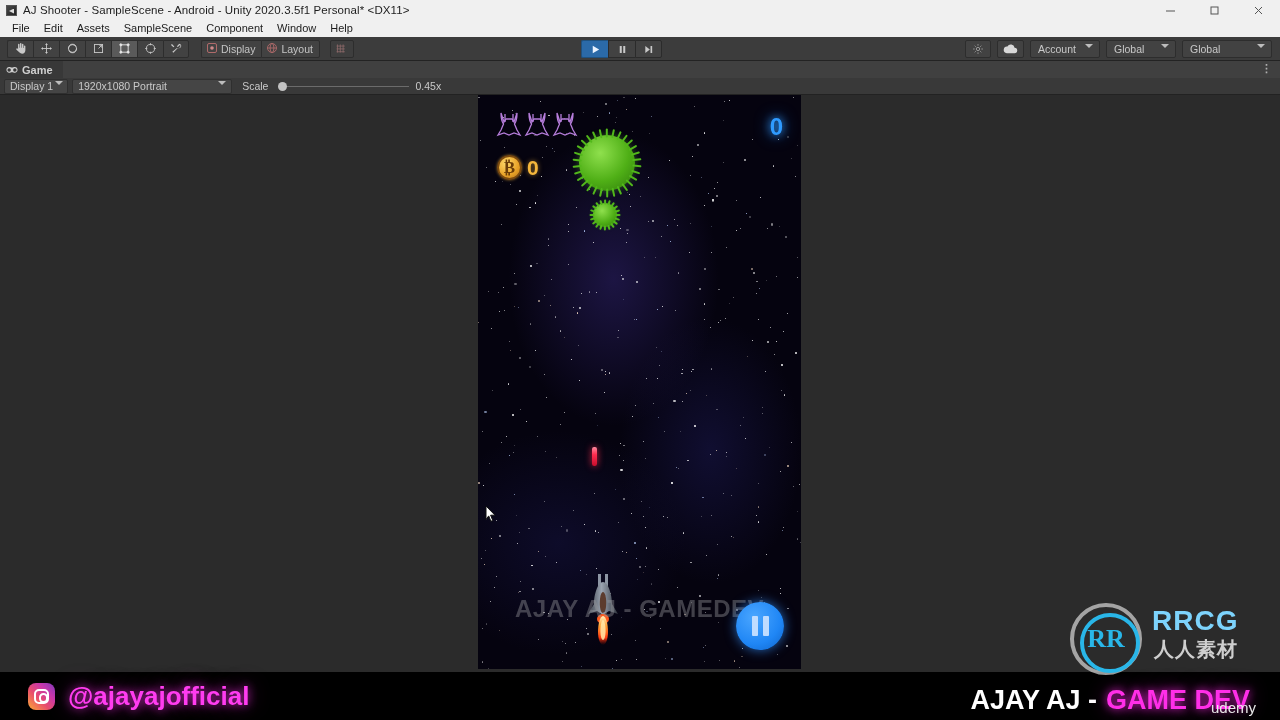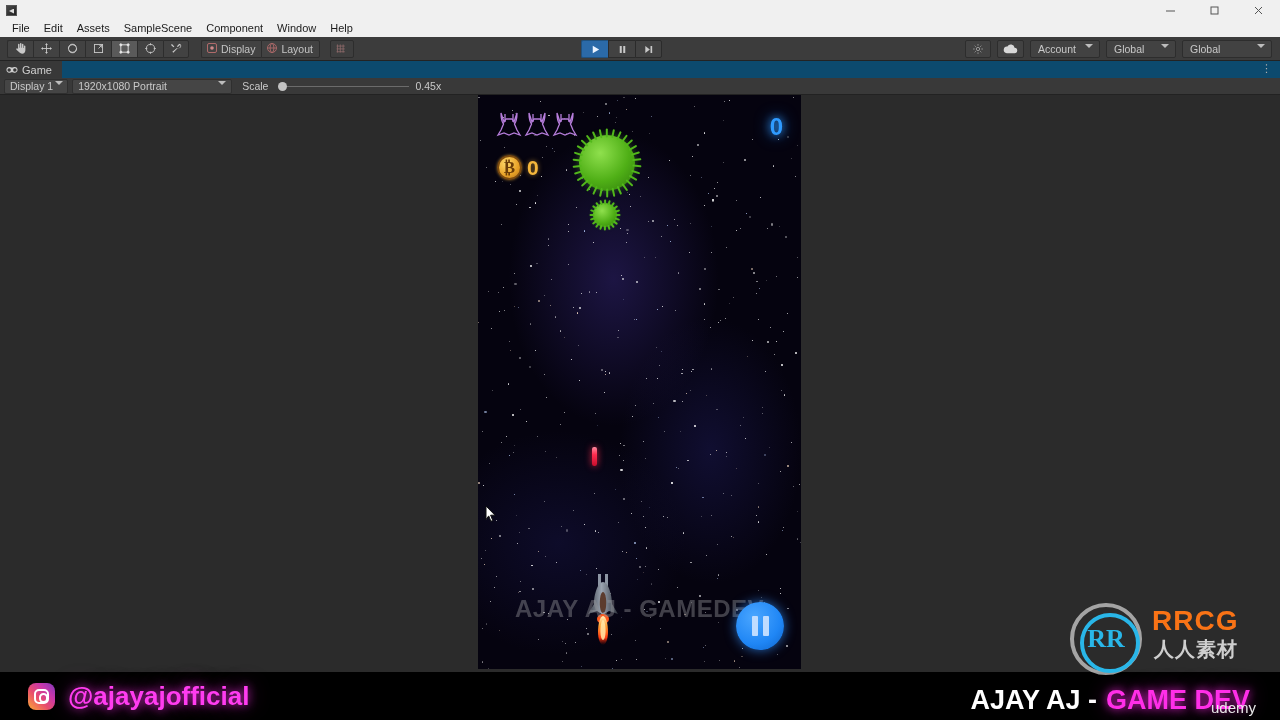--- a/index.html
+++ b/index.html
@@ -86,21 +86,21 @@
     height:18px; background:#424242; border:1px solid #2d2d2d; border-radius:2px;
     display:flex; align-items:center; color:#c8c8c8; font-size:10.5px; padding-left:7px;
     position:relative;
   }
   .drop .cv{ position:absolute; right:6px; top:7px; }
   .tri-d{ width:0;height:0;border-left:4px solid transparent;border-right:4px solid transparent;border-top:4px solid #bdbdbd; }
 
   
   #tabbar{
     position:absolute; left:0; top:61px; width:1280px; height:18px;
-    background:#0c4a6e; border-bottom:1px solid #202020; display:flex; align-items:center;
+    background:#404040; border-bottom:1px solid #202020; display:flex; align-items:center;font-weight:bold;
   }
   #gametab{
     height:17px; display:flex; align-items:center; gap:4px; padding:0 10px 0 6px;
     background:#383838; color:#cfcfcf; font-size:11px;
   }
   #tabkebab{ position:absolute; right:8px; top:1px; color:#b0b0b0; font-size:11px; letter-spacing:0; }
 
   
   #gvtoolbar{
     position:absolute; left:0; top:78px; width:1280px; height:17px;
@@ -246,28 +246,29 @@
     border:4px solid rgba(205,205,205,.75);
   }
   #rrcg .logo-in{
     position:absolute; left:6px; top:6px; width:60px;height:60px;border-radius:50%;
     border:4px solid #29b6e8;
   }
   #rrcg .rr{
     position:absolute; left:50%; top:50%; transform:translate(-50%,-50%);
     color:#29b6e8; font-size:26px; font-weight:bold; font-family:"Liberation Serif", serif;
   }
-  #rrcg .rtxt{ position:absolute; left:82px; top:2px; color:#f97316; font-size:28px; font-weight:bold; letter-spacing:1px; }
+  #rrcg .rtxt{ position:absolute; left:82px; top:2px; color:#7dd3fc; font-size:28px; font-weight:bold; letter-spacing:1px; }
   #rrcg .cn{ position:absolute; left:84px; top:33px; color:#cfcfcf; font-size:20px; font-weight:bold; letter-spacing:1px; }
 </style>
 </head>
 <body>
 
 <div id="titlebar">
   <div class="tb-icon"></div>
+  <div class="tb-title">AJ Shooter - SampleScene - Android - Unity 2020.3.5f1 Personal* &lt;DX11&gt;</div>
   <div id="winbtns">
     <div class="wb">
       <svg width="11" height="11" viewBox="0 0 11 11">
           <line x1="1" y1="6" x2="10" y2="6" stroke="#555" stroke-width="1"></line>
         </svg>
     </div>
     <div class="wb">
       <svg width="11" height="11" viewBox="0 0 11 11">
           <rect x="2" y="2" width="7" height="7" fill="none" stroke="#555" stroke-width="1"></rect>
         </svg>

